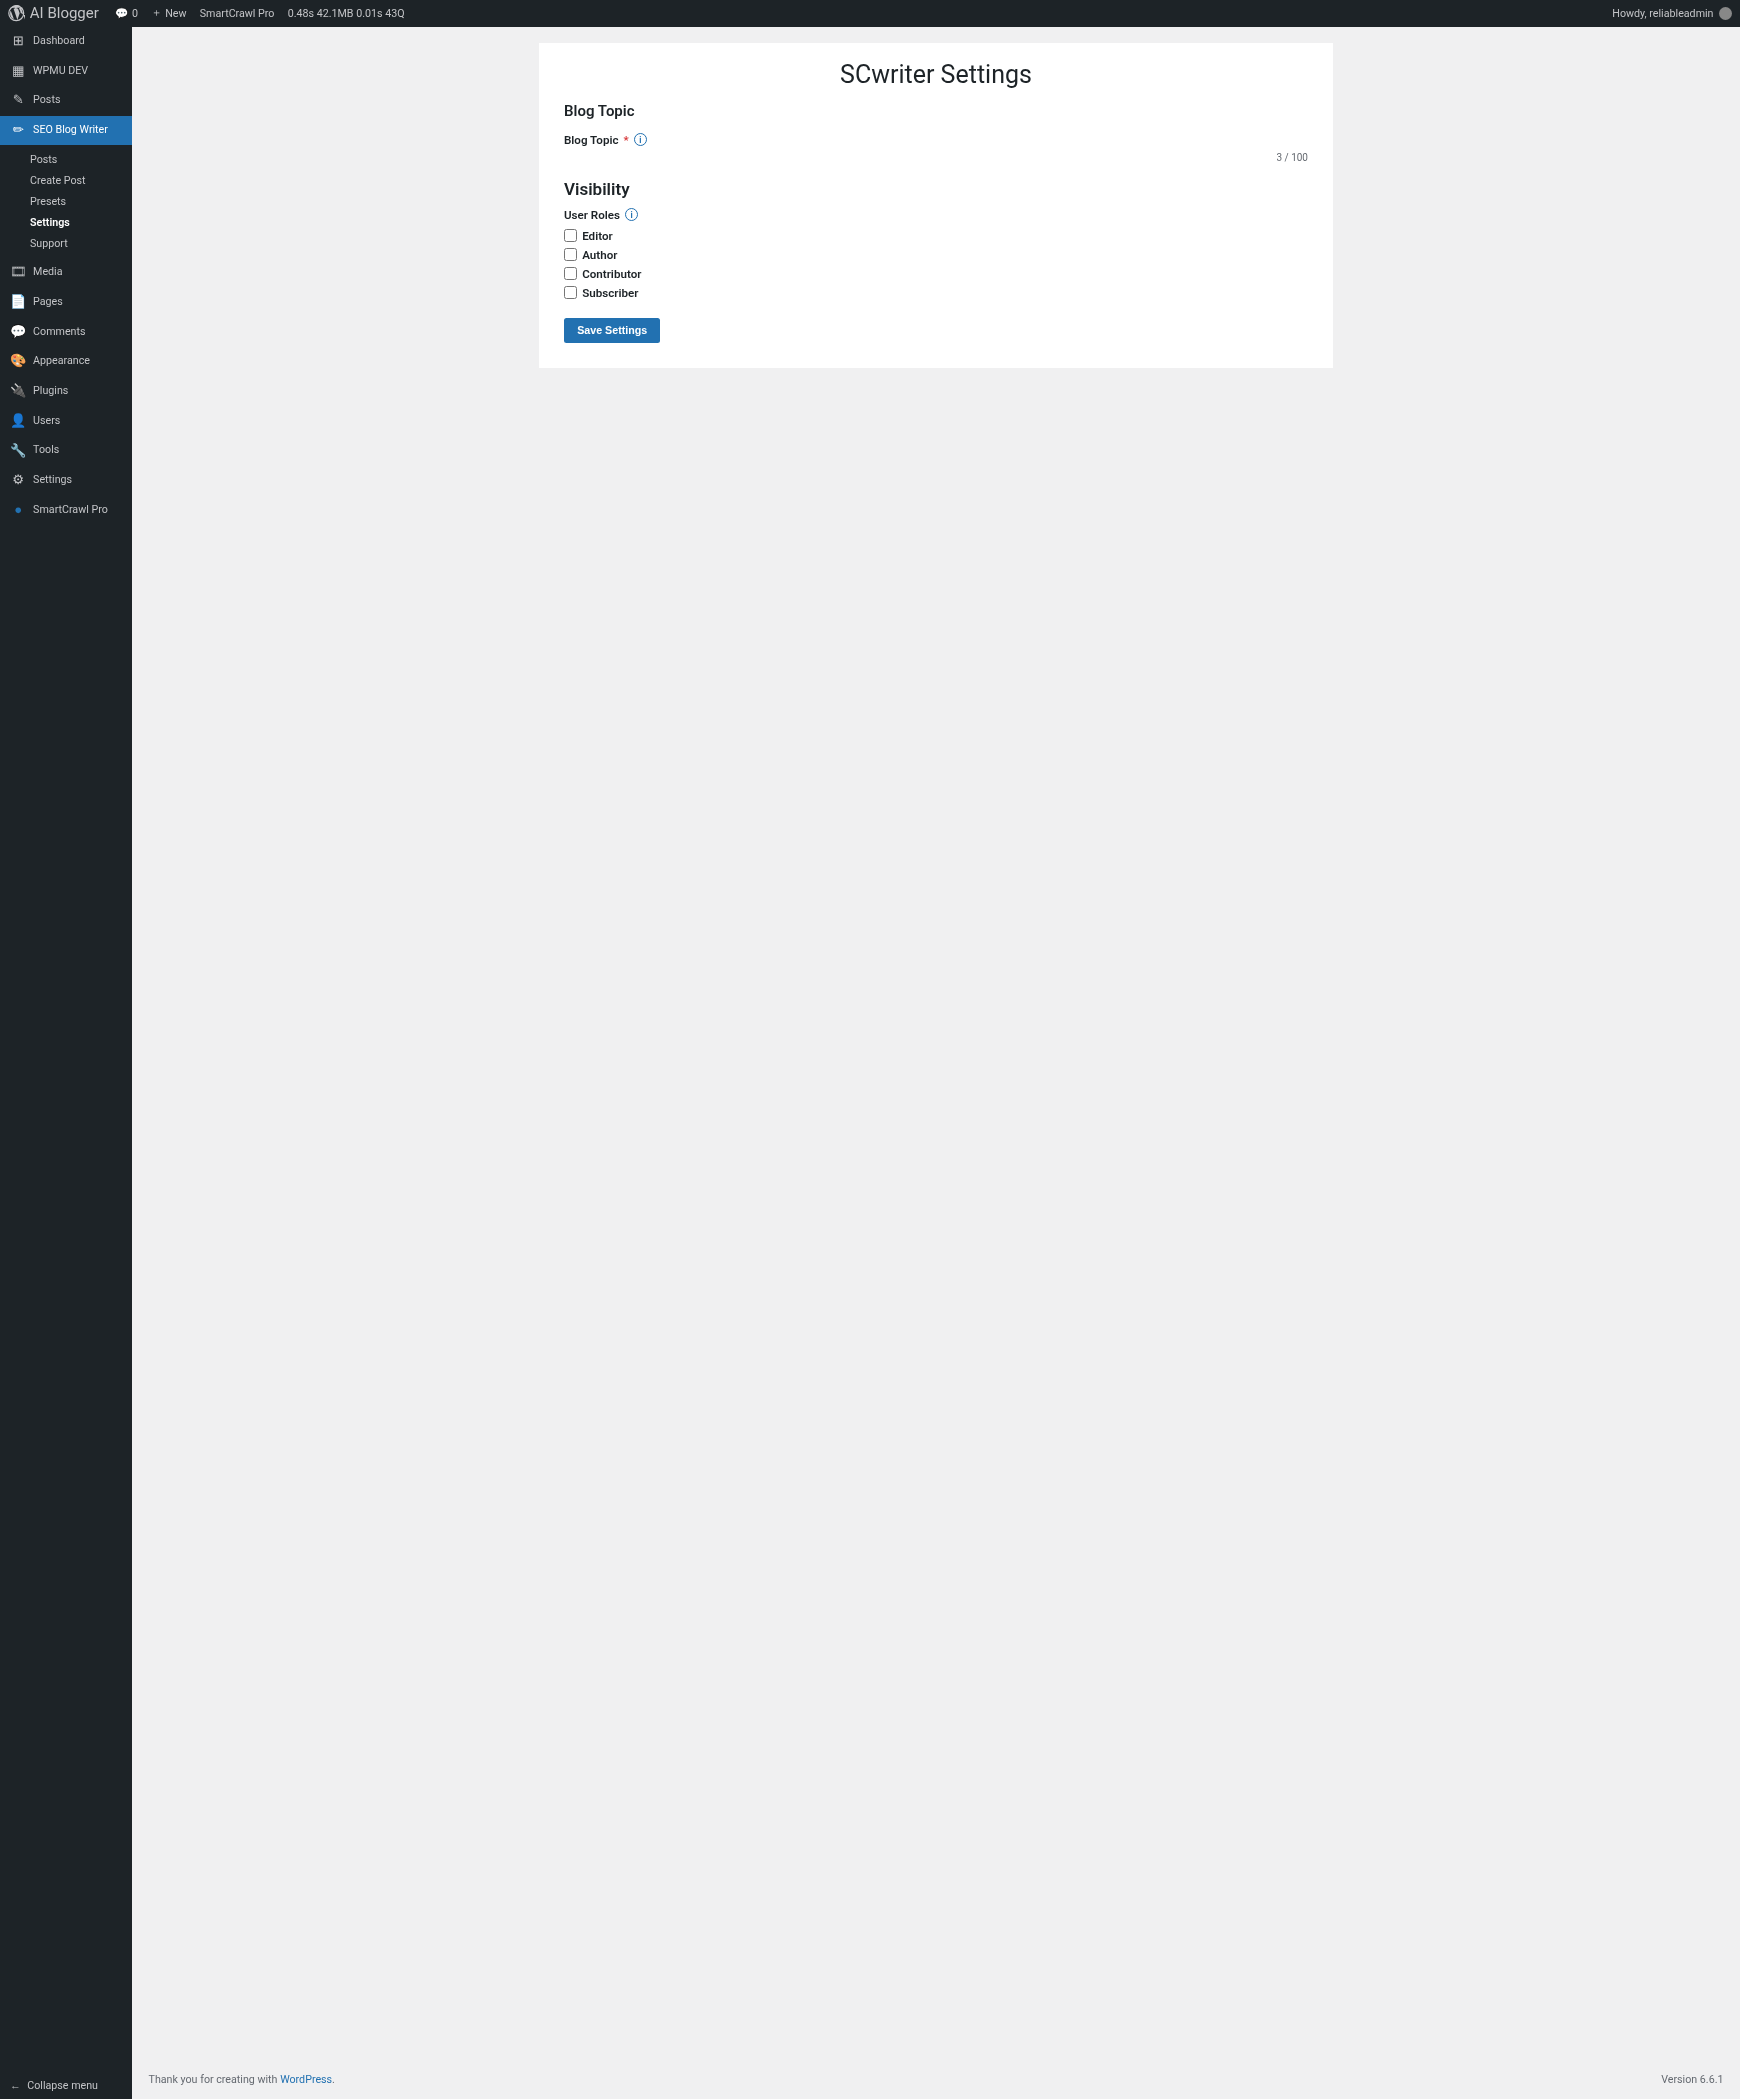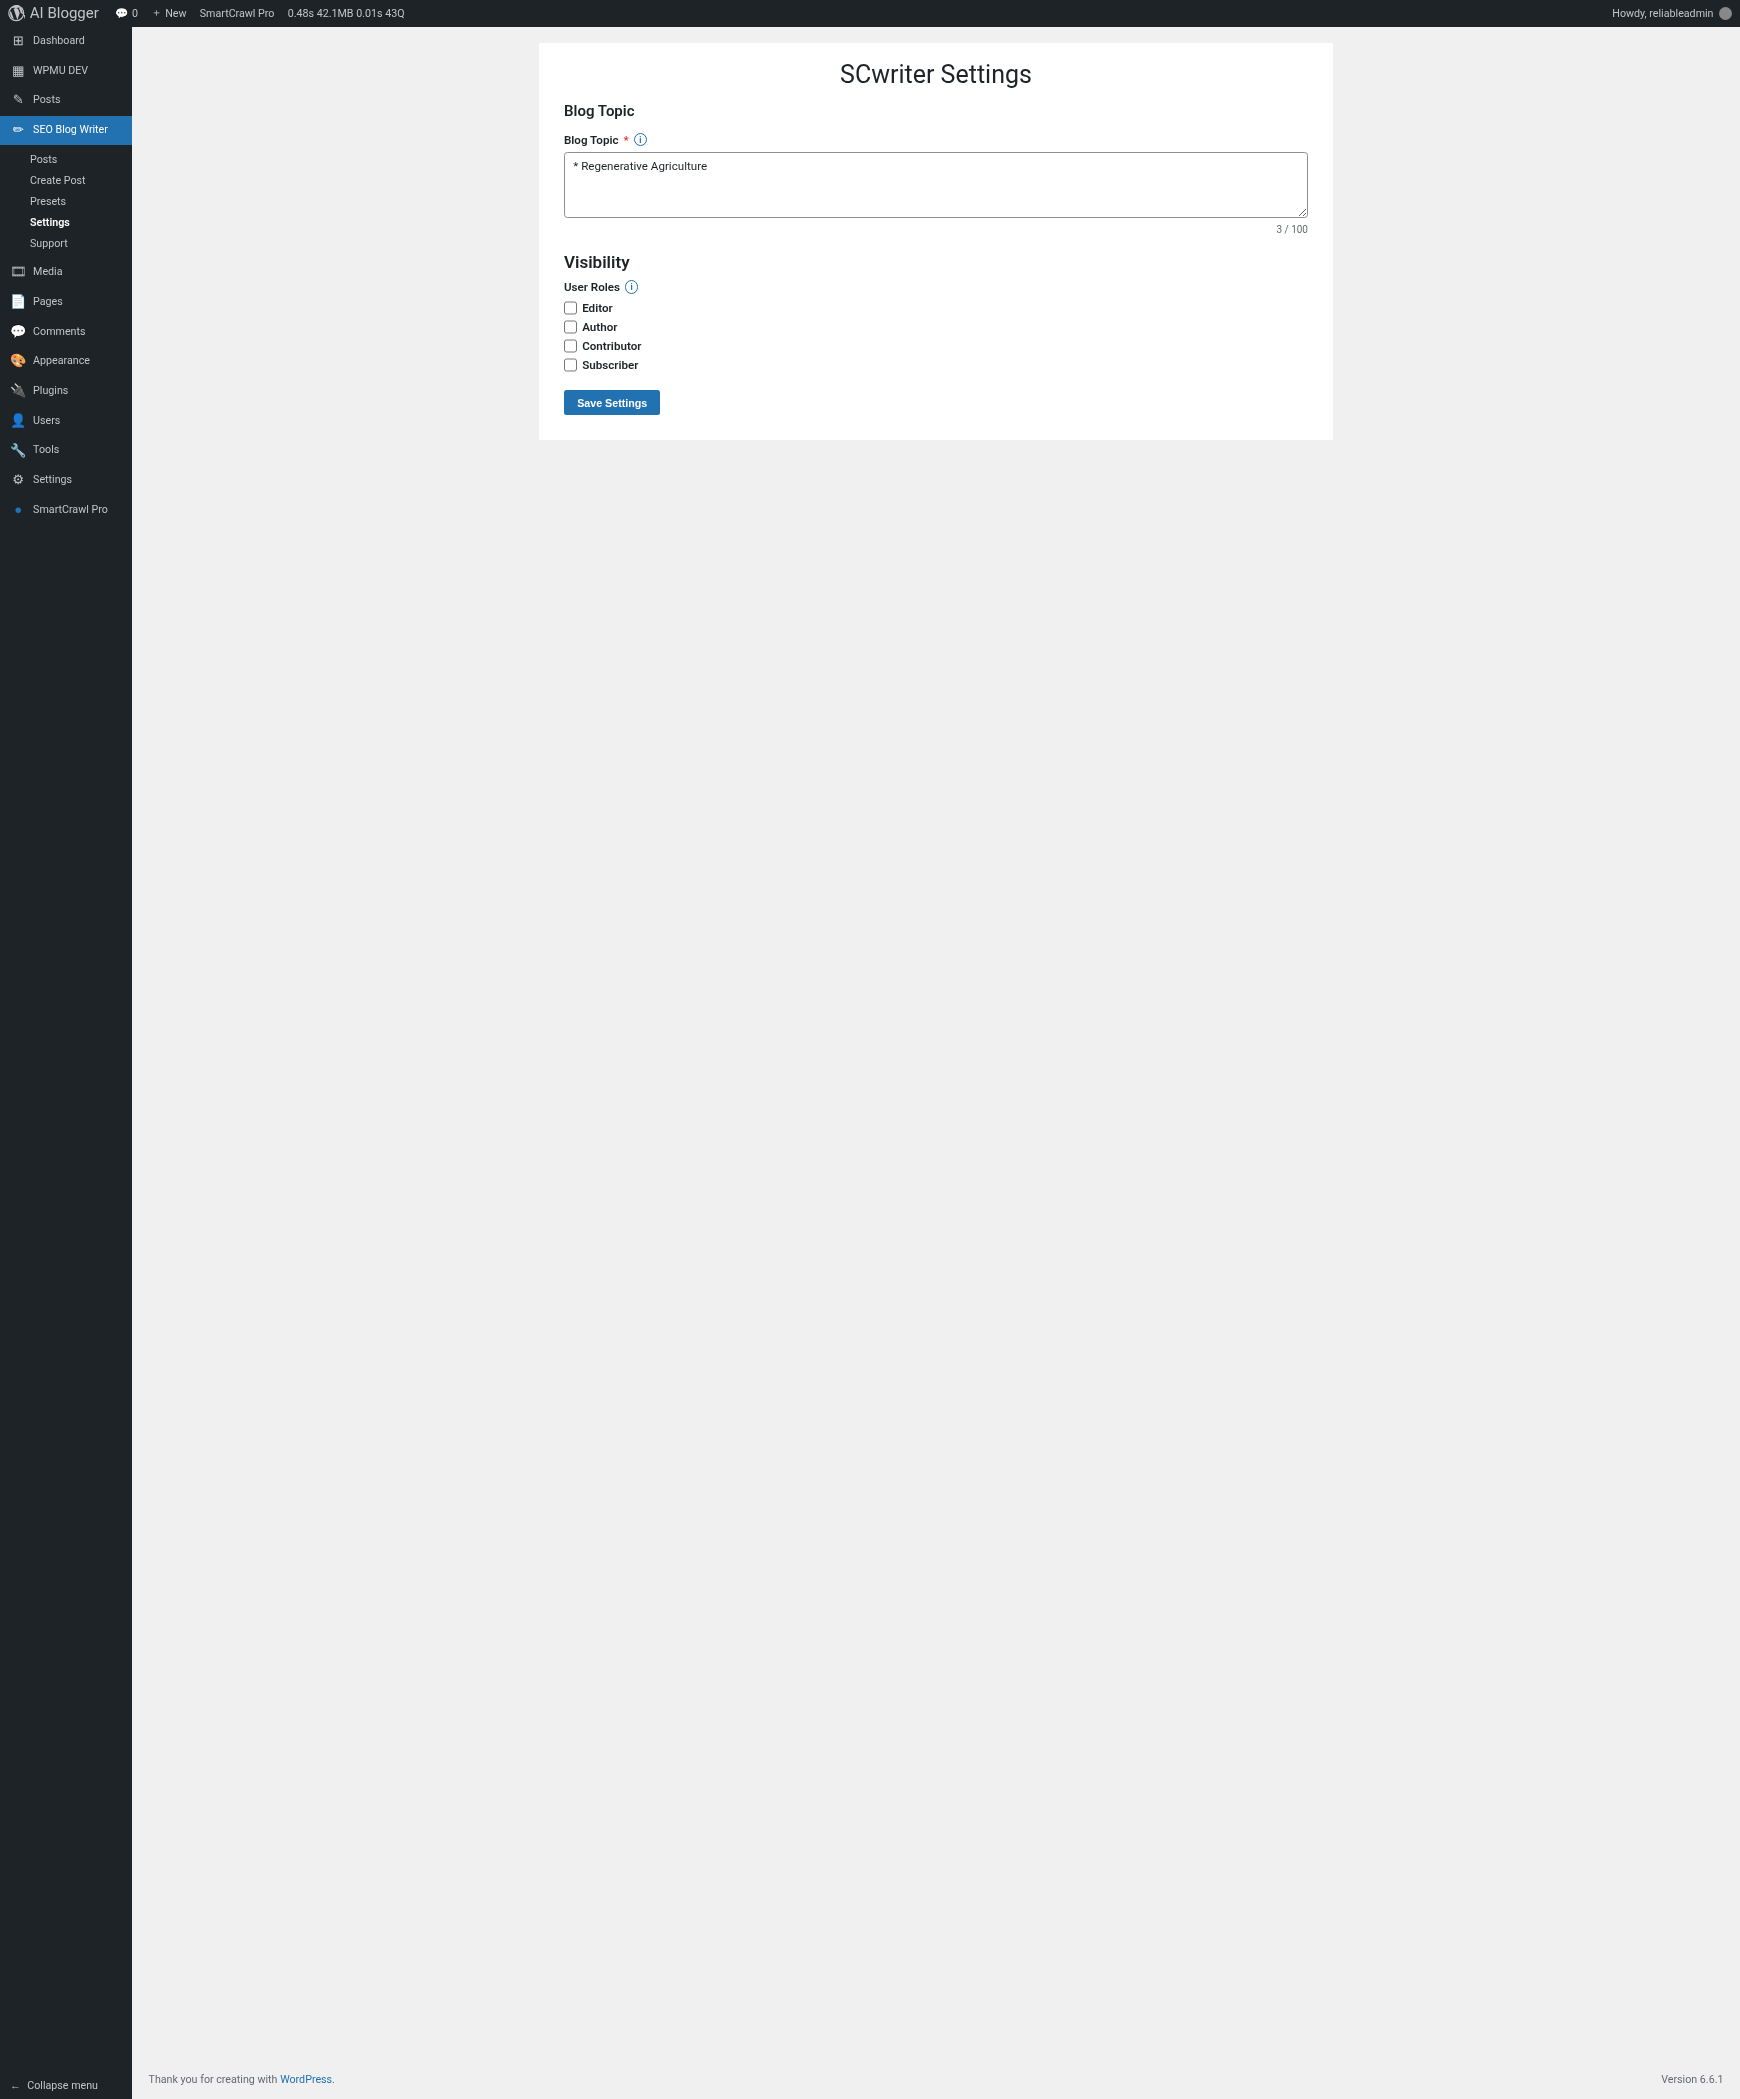--- a/index.html
+++ b/index.html
@@ -341,21 +341,20 @@
 
 
         <div>
           <div class="section-title">Blog Topic</div>
           <div class="form-row">
             <div class="form-label">
               <span>Blog Topic</span>
               <span class="required">*</span>
               <span class="info-icon">i</span>
             </div>
-            <textarea class="blog-topic-textarea" style="">* Regenerative Agriculture</textarea>
             <div class="char-count">3 / 100</div>
           </div>
         </div>
 
         <div class="visibility-section">
           <div class="visibility-label">Visibility</div>
           <div class="user-roles-label">
             <span>User Roles</span>
             <span class="info-icon">i</span>
           </div>

